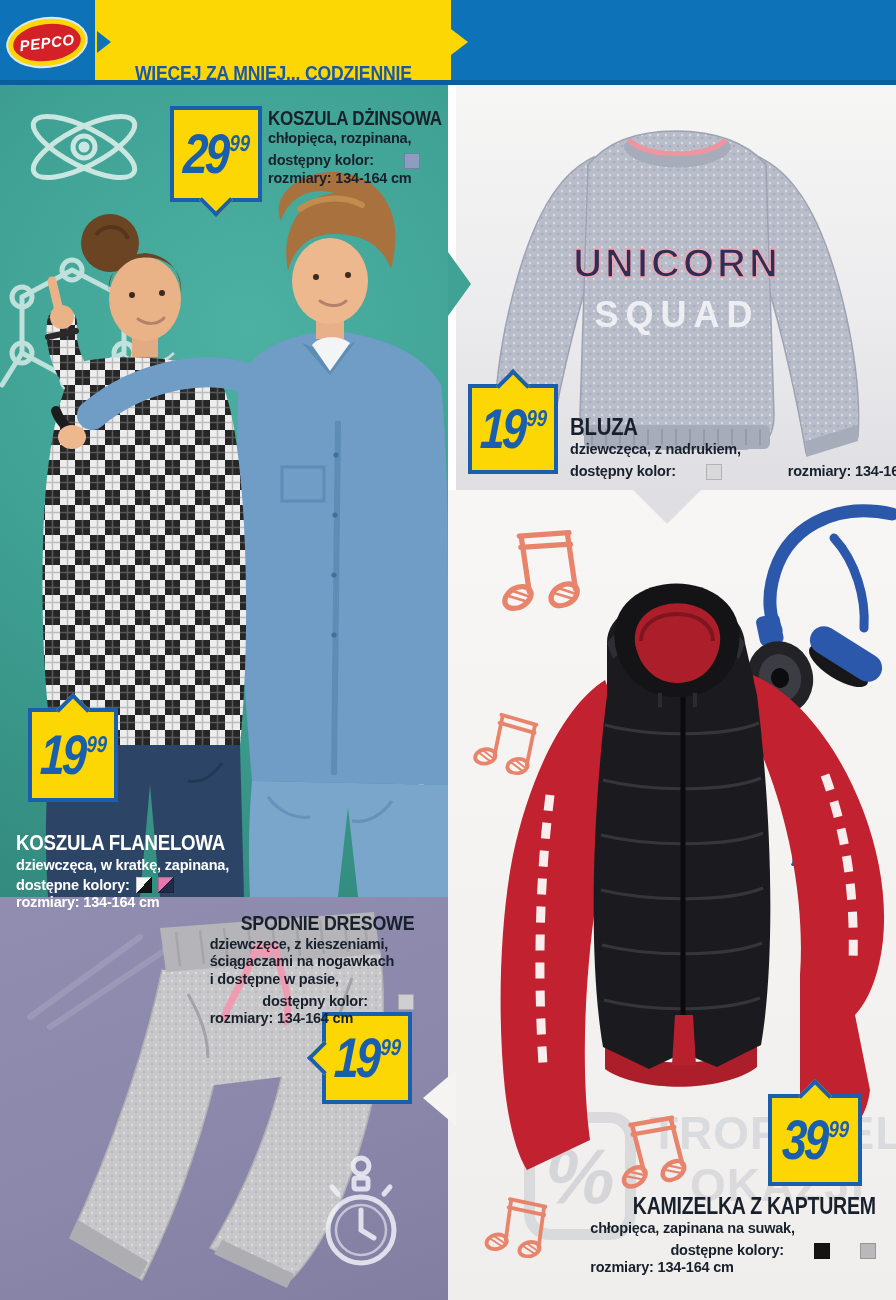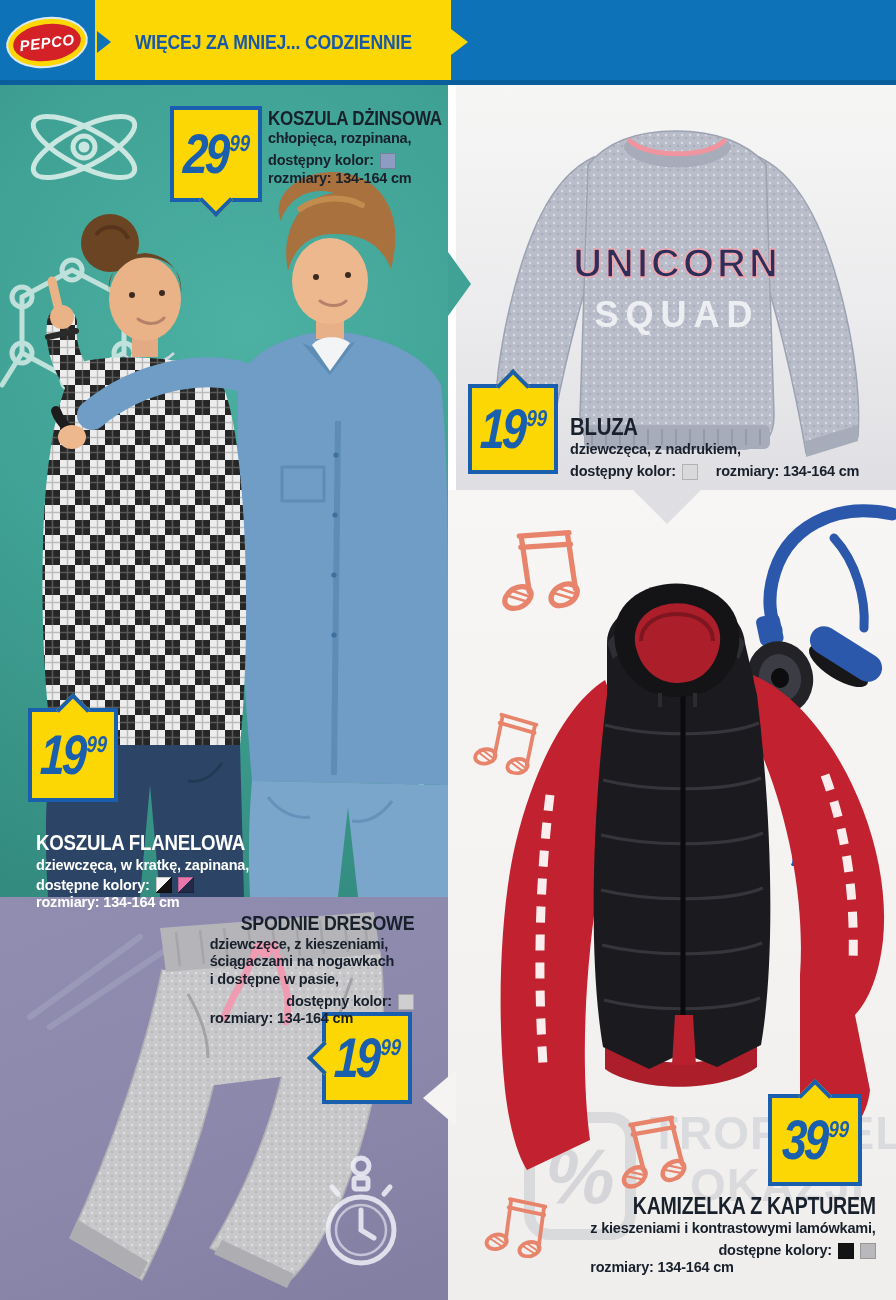--- a/index.html
+++ b/index.html
@@ -4,21 +4,21 @@
 <style>
   html,body{margin:0;padding:0;background:#777;}
   #page{position:relative;width:896px;height:1300px;background:#fff;overflow:hidden;
         font-family:"Liberation Sans",sans-serif;margin:0 auto;}
   #page *{box-sizing:border-box;}
 
   
   .header{position:absolute;left:0;top:0;width:896px;height:85px;background:#0d72b8;}
   .header-bottom-strip{position:absolute;left:0;top:80px;width:896px;height:5px;background:#0a5e9c;}
   .yellow-block{position:absolute;left:95px;top:0;width:356px;height:85px;background:#fcd704;
-                display:flex;align-items:center;justify-content:center;}
+                display:flex;align-items:flex-end;justify-content:center;}
   .tagline{font-size:20px;font-weight:800;color:#1858a8;white-space:nowrap;
            display:inline-block;transform:scaleX(.88);letter-spacing:-.2px;}
   .blue-chevron{position:absolute;left:97px;top:31px;width:0;height:0;
                 border-top:11px solid transparent;border-bottom:11px solid transparent;
                 border-left:14px solid #0d72b8;}
   .yellow-arrow{position:absolute;left:451px;top:29px;width:0;height:0;
                 border-top:13px solid transparent;border-bottom:13px solid transparent;
                 border-left:17px solid #fcd704;}
   .dates-zone{position:absolute;left:468px;right:0;top:0;height:80px;
               display:flex;align-items:center;justify-content:center;}
@@ -66,21 +66,21 @@
   .cond{display:inline-block;transform:scaleX(.85);}
   .o-left{transform-origin:0 50%;} .o-right{transform-origin:100% 50%;}
   .p-line,.p-colors,.p-sizes{font-size:14.5px;font-weight:700;letter-spacing:-.2px;white-space:nowrap;}
   .p-colors{display:flex;align-items:center;margin-top:2px;}
   .info.right .p-colors{justify-content:flex-end;}
   .swatch{display:inline-block;width:16px;height:16px;margin-left:6px;
           box-shadow:inset 0 0 0 1px rgba(0,0,0,.18);}
   .row-gap{display:inline-block;width:18px;}
   .info.right{text-align:left;}
   .info-flanel{color:#fff;}
-  .mt4{margin-top:4px;}
+  .mt4{margin-top:4px;gap:24px;}
 
   
   .art{position:absolute;}
   .note{position:absolute;z-index:2;}
 
   
   .watermark{position:absolute;left:524px;top:1112px;z-index:1;display:flex;align-items:flex-start;}
   .wm-box{width:112px;height:128px;border:11px solid rgba(186,188,198,.42);border-radius:26px;
           display:flex;align-items:center;justify-content:center;
           font-size:78px;font-weight:800;color:rgba(186,188,198,.5);font-style:italic;}
@@ -409,21 +409,21 @@
     <div class="p-title" style="font-size:24px"><span class="cond o-left">BLUZA</span></div>
     <div class="p-line">dziewczęca, z nadrukiem,</div>
     <div class="p-colors mt4">
       <span>dostępny kolor:</span>
       <span class="swatch" style="background: rgb(217, 217, 219);"></span>
       <span class="row-gap"></span>
       <span>rozmiary: 134-164 cm</span>
     </div>
   </div>
 
-  <div class="info info-flanel" style="left:36px;top:830px">
+  <div class="info info-flanel" style="left:16px;top:830px">
     <div class="p-title" style="font-size:22px"><span class="cond o-left">KOSZULA FLANELOWA</span></div>
     <div class="p-line">dziewczęca, w kratkę, zapinana,</div>
     <div class="p-colors">
       <span>dostępne kolory:</span>
       <span class="swatch" style="background: linear-gradient(135deg, rgb(246, 246, 246) 0px, rgb(246, 246, 246) 50%, rgb(20, 20, 20) 50%, rgb(20, 20, 20) 100%);"></span>
       <span class="swatch" style="background: linear-gradient(135deg, rgb(232, 119, 174) 0px, rgb(232, 119, 174) 50%, rgb(35, 42, 71) 50%, rgb(35, 42, 71) 100%);"></span>
     </div>
     <div class="p-sizes">rozmiary: 134-164 cm</div>
   </div>
 
@@ -434,21 +434,21 @@
     <div class="p-line">i dostępne w pasie,</div>
     <div class="p-colors mt4">
       <span>dostępny kolor:</span>
       <span class="swatch" style="background: rgb(207, 207, 209);"></span>
     </div>
     <div class="p-sizes">rozmiary: 134-164 cm</div>
   </div>
 
   <div class="info right" style="right:20px;top:1192px">
     <div class="p-title" style="font-size:23px"><span class="cond o-right">KAMIZELKA Z KAPTUREM</span></div>
-    <div class="p-line">z kieszeniami i kontrastowymi lamówkami,</div>
+    <div class="p-line">chłopięca, zapinana na suwak,</div>
     <div class="p-colors mt4">
       <span>dostępne kolory:</span>
       <span class="swatch" style="background: rgb(20, 20, 20);"></span>
       <span class="swatch" style="background: rgb(185, 185, 187);"></span>
     </div>
     <div class="p-sizes">rozmiary: 134-164 cm</div>
   </div>
 
 </div>
 

